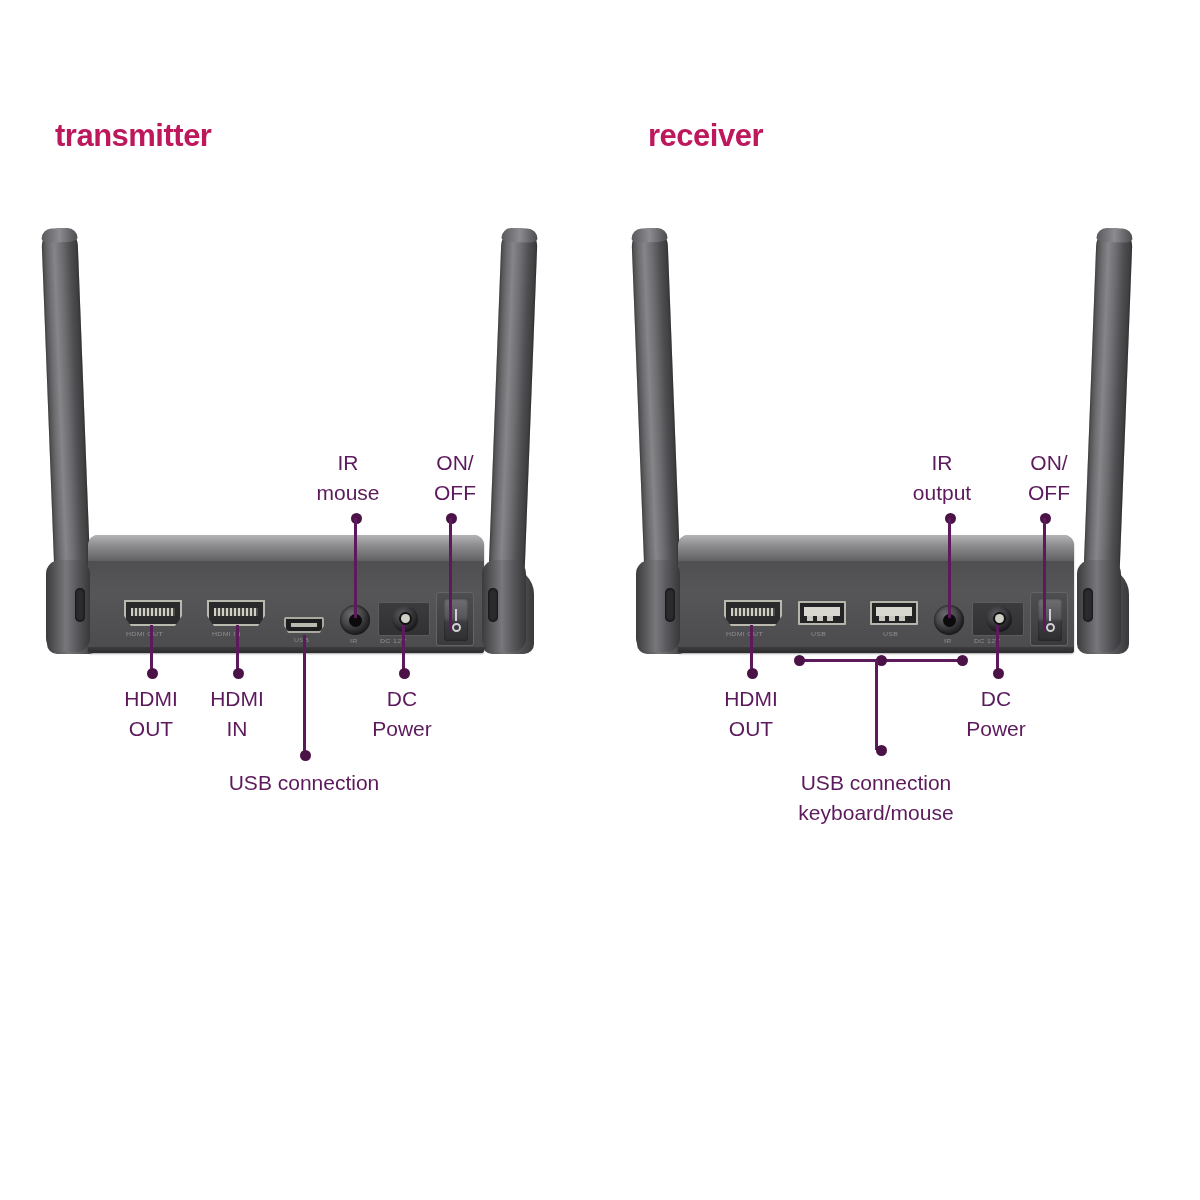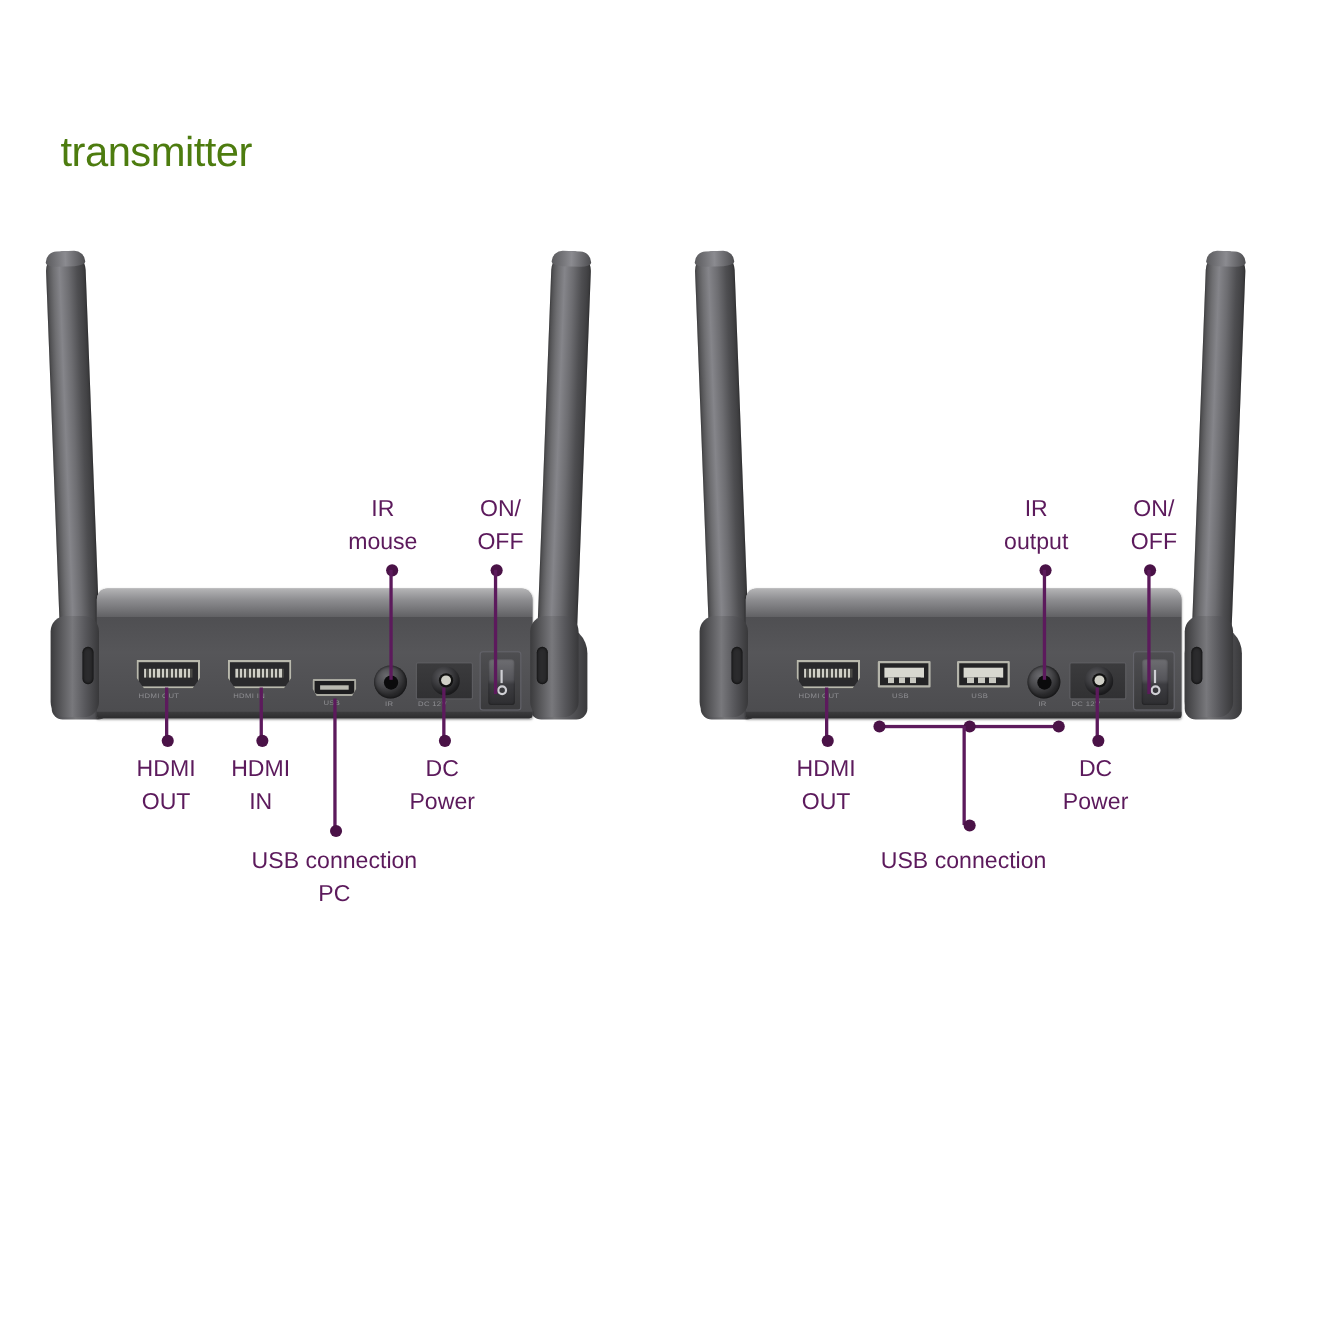--- a/index.html
+++ b/index.html
@@ -12,24 +12,24 @@
     height: 1200px;
     position: relative;
     font-family: "Liberation Sans", sans-serif;
     overflow: hidden;
   }
 
   
   .device-title {
     position: absolute;
     font-family: "Liberation Sans", sans-serif;
-    font-weight: normal;
-    font-size: 38px;
+    font-weight: bold;
+    font-size: 31px;
     letter-spacing: -0.5px;
-    color: #4d7c0f;
+    color: #be185d;
     white-space: nowrap;
   }
   #title-transmitter { left: 55px;  top: 118px; }
   #title-receiver    { left: 648px; top: 118px; }
 
   
   .device-group { position: absolute; top: 0; left: 0; width: 600px; height: 900px; }
   #group-transmitter { left: 0px; }
   #group-receiver    { left: 595px; }
 
@@ -372,27 +372,27 @@
   <div class="leader-dot" style="left:403px; top:668px;"></div>
   <div class="callout-text" style="left:356px; top:684px; width:92px;">
     <div>DC</div>
     <div>Power</div>
   </div>
 
   <div class="leader-line" style="left:303px; top:635px; height:120px;"></div>
   <div class="leader-dot" style="left:304px; top:750px;"></div>
   <div class="callout-text" style="left:208px; top:768px; width:192px;">
     <div>USB connection</div>
-    <div>PC</div>
   </div>
 
 </div>
 
 <div class="device-group" id="group-receiver">
 
+  <div class="device-title" id="title-receiver" style="left:53px; top:118px;">receiver</div>
 
   <div class="antenna" id="rx-ant-left"></div>
   <div class="antenna-base" id="rx-ant-lbase"></div>
   <div class="antenna" id="rx-ant-right"></div>
   <div class="antenna-base" id="rx-ant-rbase"></div>
 
   <div class="chassis" id="rx-chassis">
     <div class="chassis-face"></div>
     <div class="chassis-bottom-edge"></div>
   </div>
@@ -465,15 +465,16 @@
   </div>
 
   <div class="leader-line-h" style="left:202px; top:659px; width:164px;"></div>
   <div class="leader-dot" style="left:203px; top:655px;"></div>
   <div class="leader-dot" style="left:366px; top:655px;"></div>
   <div class="leader-dot" style="left:285px; top:655px;"></div>
   <div class="leader-line" style="left:280px; top:660px; height:90px;"></div>
   <div class="leader-dot" style="left:285px; top:745px;"></div>
   <div class="callout-text" style="left:175px; top:768px; width:212px;">
     <div>USB connection</div>
+    <div>keyboard/mouse</div>
   </div>
 
 </div>
 
 </body></html>

